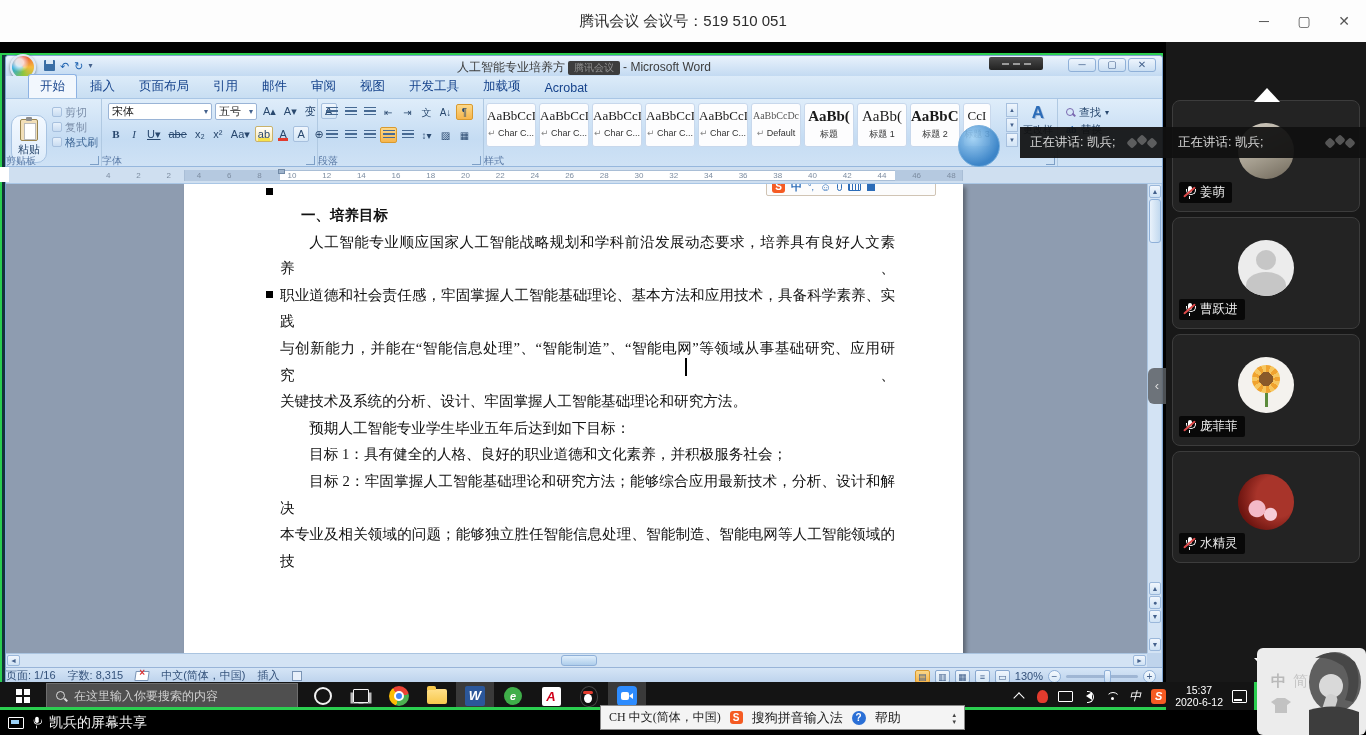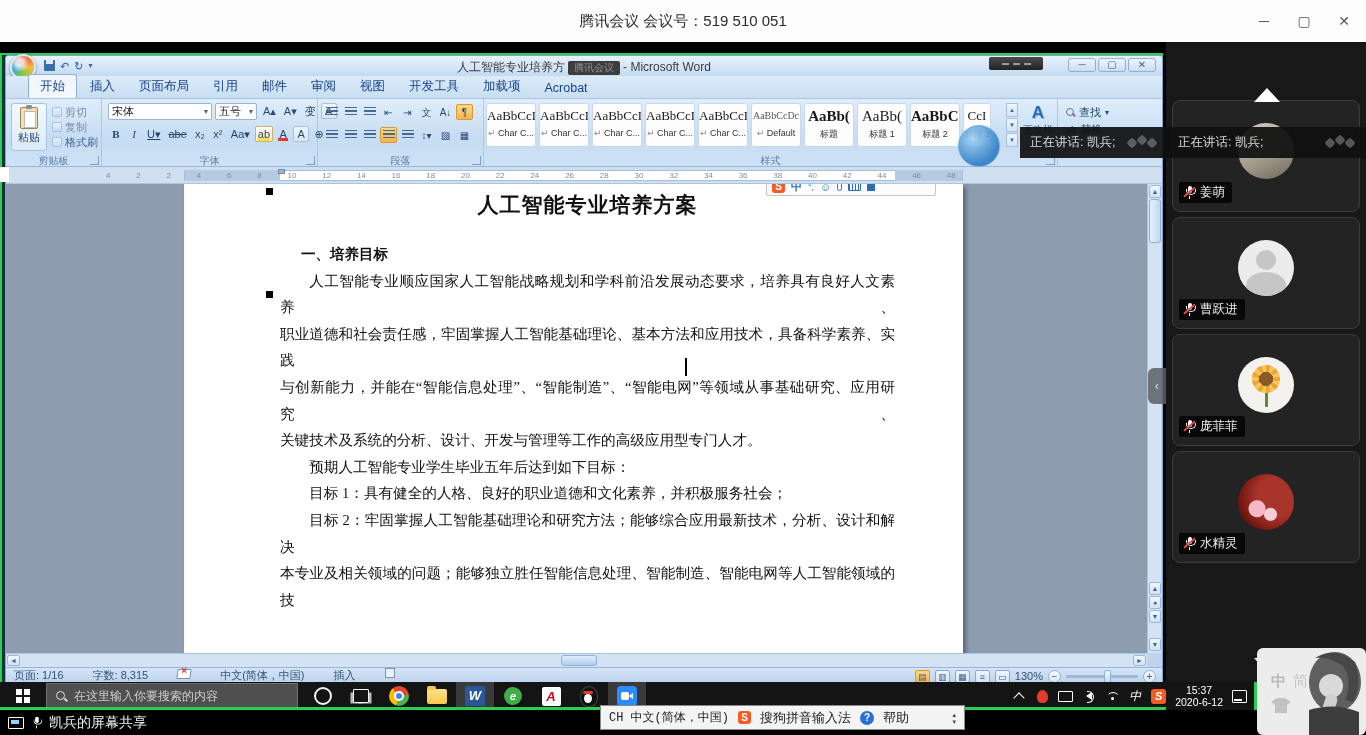--- a/index.html
+++ b/index.html
@@ -48,25 +48,25 @@
 
   .ww-tabs{position:absolute;left:0;top:20px;width:100%;height:22px;background:linear-gradient(#dcebf9,#c8def2);
            display:flex;align-items:flex-end;padding-left:22px;gap:2px}
   .tab{padding:3px 11px;font-size:12.5px;color:#15428b;border-radius:3px 3px 0 0}
   .tab.active{background:#f2f7fd;border:1px solid #8db2e3;border-bottom:none;color:#15428b}
 
   .ww-ribbon{position:absolute;left:0;top:42px;width:100%;height:69px;
              background:linear-gradient(#dfedfa,#c5dcf3 60%,#cfe2f5);border-top:1px solid #a9c6e5;
              border-bottom:1px solid #96b7dd;font-size:11px;color:#3e6796}
   .grp{position:absolute;top:0;height:100%;border-right:1px solid #b0c9e2}
-  .grplabel{position:absolute;left:0;right:0;bottom:0;text-align:center;font-size:10px;color:#5a7aa6;height:12px}
+  .grplabel{position:absolute;left:0;right:0;bottom:0;text-align:left;font-size:10px;color:#5a7aa6;height:12px}
   .launch{position:absolute;right:2px;bottom:1px;width:9px;height:9px;border:1px solid #7d9fc6;
           border-top:none;border-left:none;font-size:7px;color:#5a7aa6}
   .g-clip{left:0;width:96px}
-  .pastebtn{position:absolute;left:5px;top:4px;width:36px;height:48px;border:1px solid #a7c3e2;border-radius:3px;
+  .pastebtn{position:absolute;left:5px;top:16px;width:36px;height:48px;border:1px solid #a7c3e2;border-radius:10px;
             background:linear-gradient(#f4f9ff,#dcebfa);text-align:center;font-size:11px;color:#29486e}
   .clipb{margin:3px auto 1px;width:18px;height:22px;background:#f2dfb8;border:1px solid #97834e;border-radius:2px;position:relative}
   .clipb::before{content:"";position:absolute;left:3px;top:3px;width:10px;height:15px;background:#fff;border:1px solid #bbb}
   .clipb::after{content:"";position:absolute;left:5px;top:-3px;width:6px;height:4px;background:#8e8e8e;border-radius:1px}
   .minirow{position:absolute;left:46px;width:50px;height:14px;display:flex;align-items:center;gap:3px;color:#7b8ea9}
   .minirow .mi{width:10px;height:10px;background:linear-gradient(#e8f1fb,#c9dcf1);border:1px solid #a7c0de;border-radius:2px}
   .g-font{left:96px;width:216px}
   .combo{position:absolute;top:4px;height:17px;background:#fff;border:1px solid #9ab4d6;border-radius:2px;
          font-size:11px;color:#222;line-height:15px;padding:0 3px;white-space:nowrap}
   .combo .da{float:right;color:#44618c;font-size:8px;margin-left:4px}
@@ -144,21 +144,21 @@
   .vs-thumb{position:absolute;left:1px;top:15px;width:12px;height:44px;background:linear-gradient(90deg,#e9f2fb,#c2d9ef);
             border:1px solid #8fb0d8;border-radius:3px}
   .hscroll{position:absolute;left:0;top:597px;width:1141px;height:14px;background:#d3e3f4;border-top:1px solid #aac4e0}
   .hs-thumb{position:absolute;left:555px;top:1px;width:36px;height:11px;background:linear-gradient(#dfeefb,#aecdeb);
             border:1px solid #8fb0d8;border-radius:3px}
   .hs-a{position:absolute;top:1px;width:13px;height:11px;background:linear-gradient(#f0f6fd,#cfe2f4);
         border:1px solid #9ab7da;border-radius:2px;font-size:7px;color:#44618c;text-align:center;line-height:10px}
 
   .ww-status{position:absolute;left:0;top:611px;width:100%;height:16px;
              background:linear-gradient(#d5e5f6,#bcd2ec);border-top:1px solid #98b4d8;
-             font-size:11px;color:#33517a;display:flex;gap:29px;padding-left:8px}
+             font-size:11px;color:#33517a;display:flex;align-items:center;gap:12px;}
   .spellbook{width:14px;height:11px;position:relative}
   .spellbook::before{content:"";position:absolute;left:0;top:1px;width:12px;height:8px;background:#fff;
                      border:1px solid #7a94b5;border-radius:1px;transform:skewX(-8deg)}
   .spellbook::after{content:"×";position:absolute;left:4px;top:-3px;color:#d33;font-size:10px;font-weight:bold}
   .recico{width:10px;height:10px;border:1px solid #7a94b5;background:#e8f0fa}
   .st-right{position:absolute;right:6px;top:0;height:16px;display:flex;align-items:center;gap:5px}
   .vb{width:15px;height:13px;border:1px solid #89a8cf;background:linear-gradient(#f0f6fd,#d4e5f5);
       font-size:9px;line-height:12px;text-align:center;color:#44618c;border-radius:2px}
   .vb.on{background:linear-gradient(#fbd88a,#f6b54c);border-color:#d99a2f}
   .zoomtrack{width:72px;height:3px;background:#9fb6d4;position:relative;border-radius:2px}
@@ -289,21 +289,21 @@
   .action i::after{content:"";position:absolute;left:1px;bottom:1px;width:8px;height:1.5px;background:#fff}
 
   
   .bottombar{position:absolute;left:0;top:668px;width:1366px;height:25px;background:#000;z-index:15;
              display:flex;align-items:center;gap:7px;padding-left:8px;box-sizing:border-box}
   .scrico{width:14px;height:10px;border:1.5px solid #fff;border-radius:1px;position:relative}
   .scrico::after{content:"";position:absolute;left:2px;top:2px;width:8px;height:4px;background:#9ad0f5}
   .bottombar span{font-size:14px;color:#f0f0f0}
   .langbar{position:absolute;left:600px;top:663px;width:365px;height:25px;background:#f4f4f4;border:1px solid #8a8a8a;
            z-index:16;display:flex;align-items:center;gap:9px;padding:0 8px;box-sizing:border-box;font-size:13px;color:#222}
-  .langbar .ch{font-family:Liberation Mono, monospace;font-size:12px}
+  .langbar .ch{font-family:Liberation Serif, serif;font-size:12px}
   .helpq{width:14px;height:14px;border-radius:50%;background:#2a6fd6;color:#fff;font-size:10px;font-weight:bold;
          text-align:center;line-height:14px}
   .udarr{margin-left:auto;font-size:7px;color:#444;line-height:7px;text-align:center}
   .sgskin{position:absolute;left:1257px;top:606px;width:109px;height:87px;z-index:20}
 </style>
 </head>
 <body>
 
 <div class="app">
 
@@ -552,27 +552,26 @@
             <span>44</span>
             <span>46</span>
             <span>48</span>
           </div>
       </div>
 
       <div class="ww-doc">
         <div class="page">
           <div class="pagetxt">
 
-              <div class="l t1"><span>人工智能专业培养方案</span></div>
               <div class="l sp"><span></span></div>
               <div class="l h1"><span>一、培养目标</span></div>
               <div class="l bi f"><span>人工智能专业顺应国家人工智能战略规划和学科前沿发展动态要求，培养具有良好人文素养、</span></div>
               <div class="l b f"><span>职业道德和社会责任感，牢固掌握人工智能基础理论、基本方法和应用技术，具备科学素养、实践</span></div>
               <div class="l b f"><span>与创新能力，并能在“智能信息处理”、“智能制造”、“智能电网”等领域从事基础研究、应用研究、</span></div>
-              <div class="l b"><span>关键技术及系统的分析、设计、开发与管理等工作的高级应用型专门人才。</span></div>
+              <div class="l b"><span>关键技术及系统的分析、设计、牢固掌握人工智能基础理论和研究方法。</span></div>
               <div class="l bi"><span>预期人工智能专业学生毕业五年后达到如下目标：</span></div>
               <div class="l bi"><span>目标 1：具有健全的人格、良好的职业道德和文化素养，并积极服务社会；</span></div>
               <div class="l bi f"><span>目标 2：牢固掌握人工智能基础理论和研究方法；能够综合应用最新技术，分析、设计和解决</span></div>
               <div class="l b f"><span>本专业及相关领域的问题；能够独立胜任智能信息处理、智能制造、智能电网等人工智能领域的技</span></div>
               <div class="l b"></div>
             </div>
           <div class="caret"></div>
         </div>
         <div class="blt" style="left:260px;top:4px"></div>
         <div class="blt" style="left:260px;top:107px"></div>

